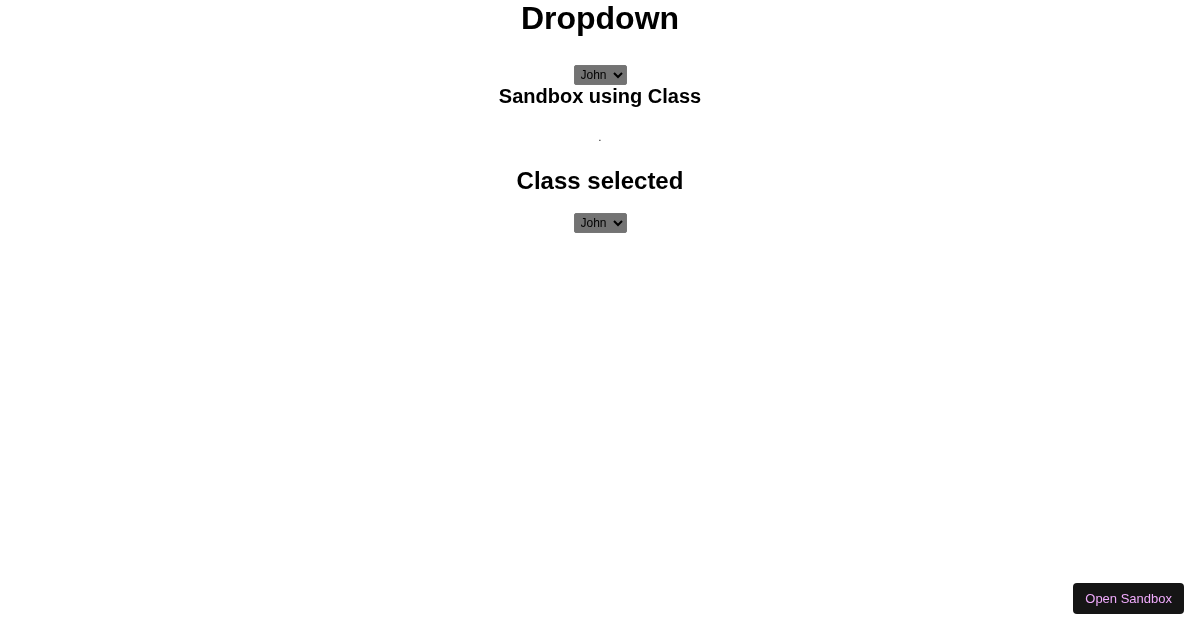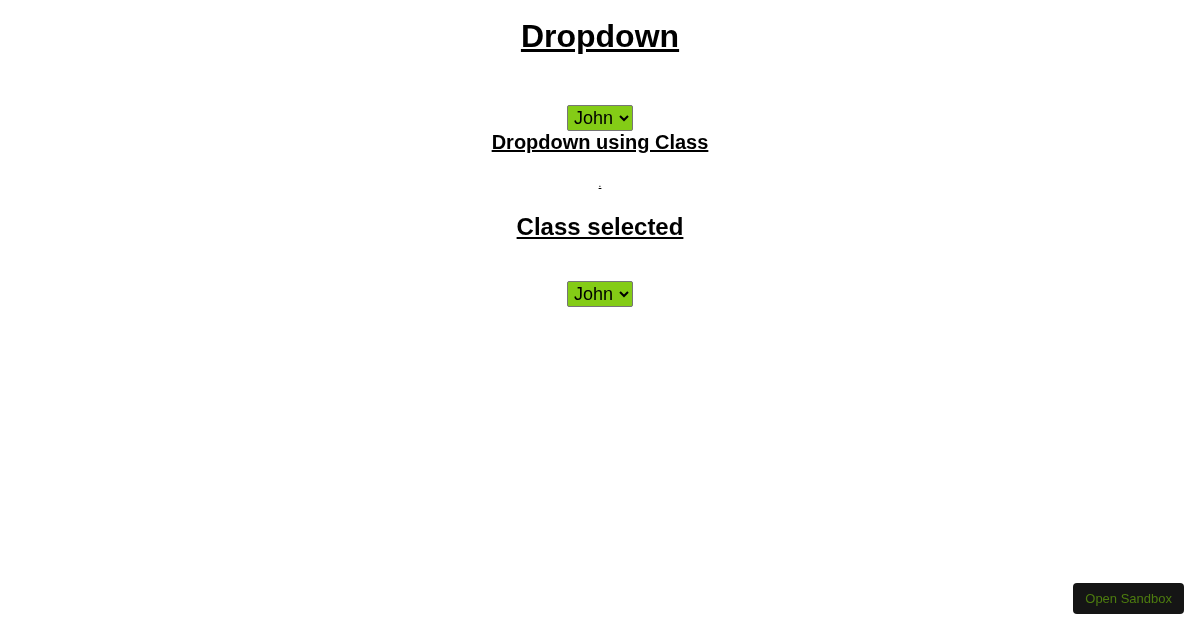--- a/index.html
+++ b/index.html
@@ -9,74 +9,71 @@
       margin: 0;
       padding: 0;
       font-family: Arial, Helvetica, sans-serif;
       background: #ffffff;
       width: 1200px;
       height: 630px;
       position: relative;
     }
     .container {
       text-align: center;
-      padding-top: 18px;
-      text-decoration: underline;
     }
     h1 {
       font-size: 32px;
       font-weight: bold;
       margin: 0 0 28px 0;
     }
     h2 {
       font-size: 24px;
       font-weight: bold;
       margin: 24px 0 18px 0;
     }
     h3 {
       font-size: 20px;
       font-weight: bold;
       margin: 0 0 24px 0;
     }
     select {
-      font-size: 18px;
+      font-size: 12px;
       padding: 1px 2px;
       border: 1px solid #767676;
-      background: #84cc16;
+      background: #737373;
       border-radius: 2px;
-      margin-top: 22px;
     }
     .dot {
       font-size: 10px;
       margin: 14px 0 14px 0;
     }
     .open-sandbox {
       position: absolute;
       bottom: 16px;
       right: 16px;
       background: #151515;
-      color: #4d7c0f;
+      color: #f0abfc;
       font-size: 13px;
       padding: 8px 12px;
       border-radius: 4px;
       border: none;
       cursor: pointer;
     }
   </style>
 </head>
 <body>
 
 <div class="container">
   <h1>Dropdown</h1>
 
   <select>
     <option>John</option>
   </select>
 
-  <h3>Dropdown using Class</h3>
+  <h3>Sandbox using Class</h3>
 
   <div class="dot">.</div>
 
   <h2>Class selected</h2>
 
   <select>
     <option>John</option>
   </select>
 </div>
 

